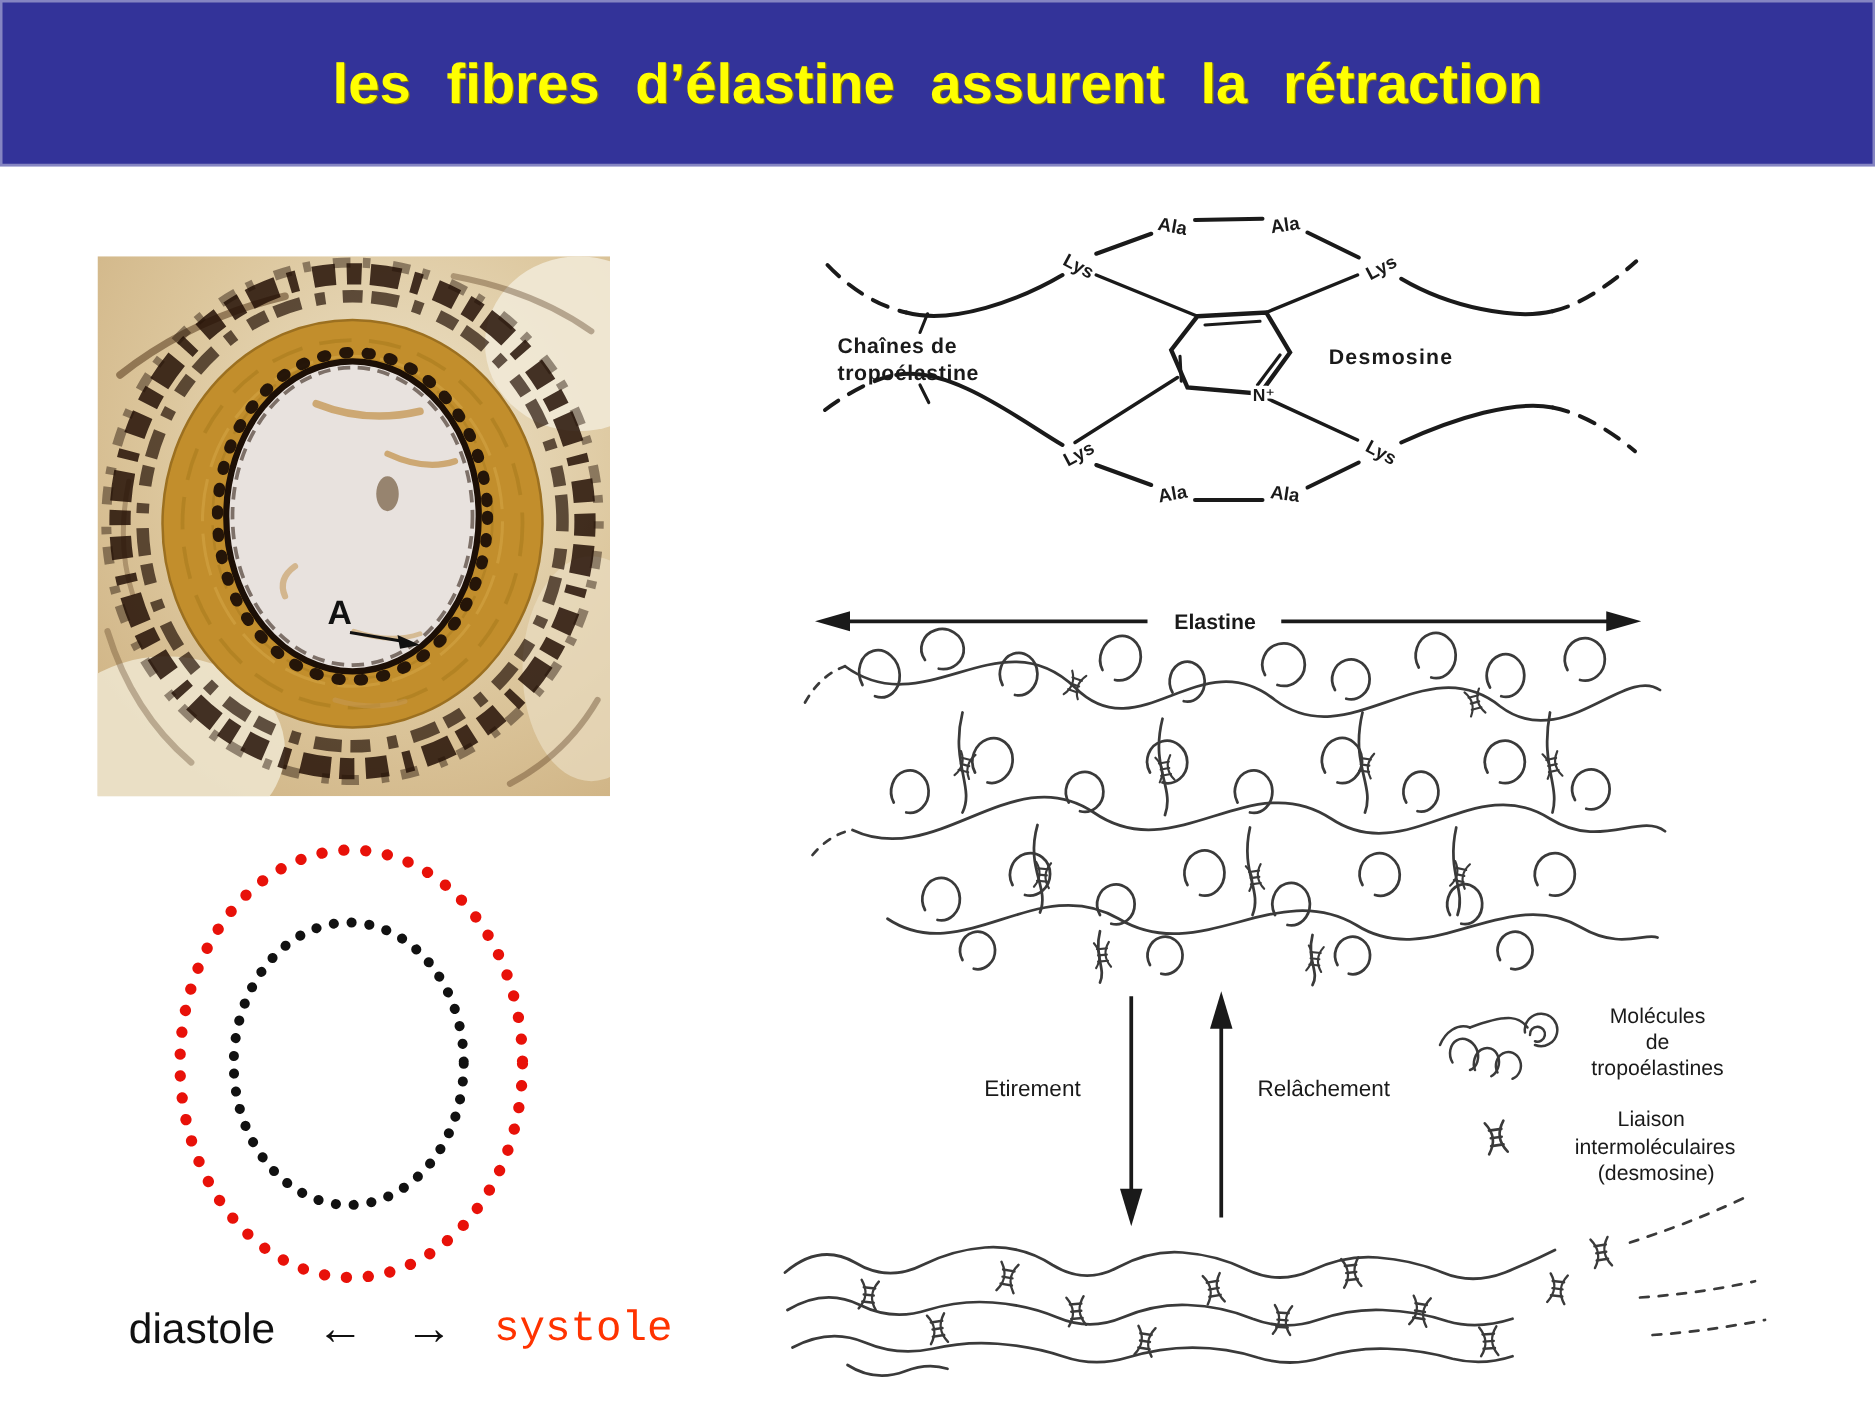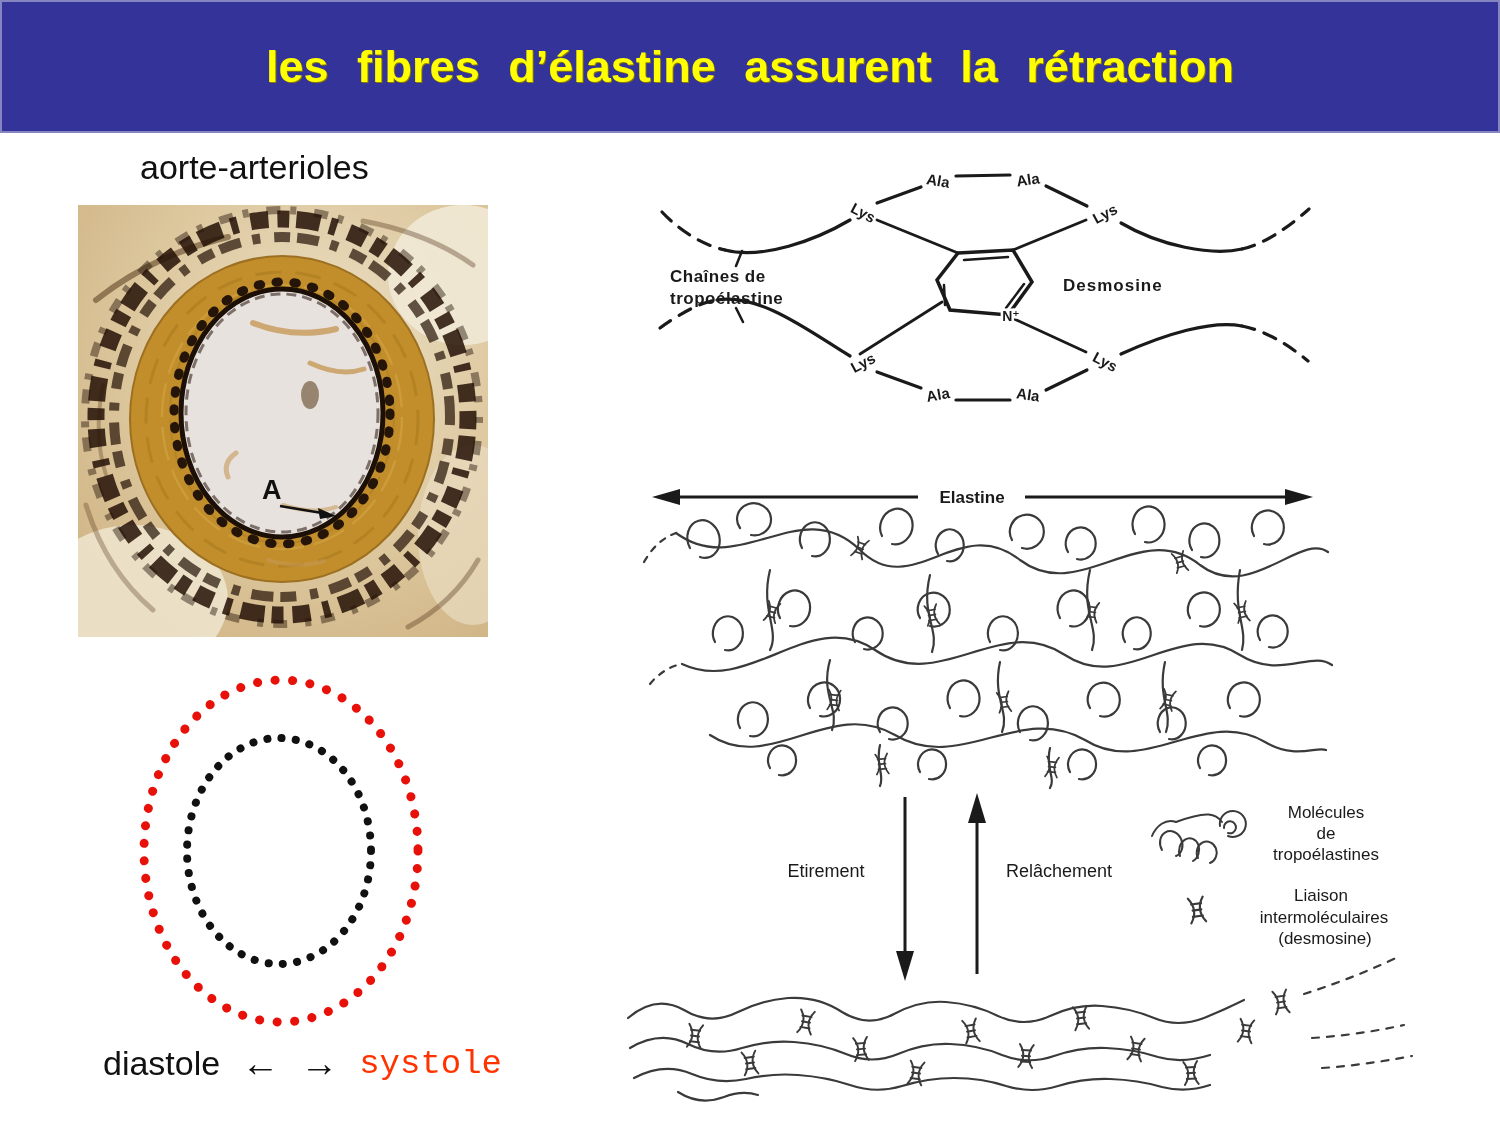--- a/index.html
+++ b/index.html
@@ -9,36 +9,35 @@
   .header{position:absolute;left:0;top:0;width:1496px;height:129px;background:#333399;
           border:2px solid #8585c2;display:flex;flex-direction:row;justify-content:center;
           align-items:center;}
   .title-line{color:#FFFF00;font-weight:bold;font-size:45px;line-height:55px;
               word-spacing:16px;letter-spacing:0px;text-shadow:1px 1px 0 #8a7a00;}
   
   .section-label{position:absolute;left:140px;top:148px;font-size:34px;color:#111;}
   .histo{position:absolute;left:78px;top:205px;}
   .pulse{position:absolute;left:133px;top:663px;}
   .caption{position:absolute;left:103px;top:1042px;font-size:34px;color:#111;
-           display:flex;align-items:center;gap:21px;}
+           display:flex;align-items:center;gap:33px;}
   .caption .arrow{font-size:38px;font-weight:bold;letter-spacing:0;}
   .caption .systole{color:#FF3300;font-family:Liberation Mono, monospace;}
   .rightpanel{position:absolute;left:620px;top:150px;}
   svg text{font-family:"Liberation Sans","DejaVu Sans",sans-serif;}
 </style>
 </head>
 <body>
 
 <div class="slide">
 
   <div class="header">
     <div class="title-line">les fibres d’élastine assurent la rétraction</div>
   </div>
 
-  <div class="section-label">aorte-arterioles</div>
 
   <svg class="histo" width="410" height="432" viewBox="0 0 410 432">
     <defs>
       <radialGradient id="bgG" cx="60%" cy="35%" r="80%">
         <stop offset="0%" stop-color="#EDE2C8"></stop>
         <stop offset="60%" stop-color="#DCC69C"></stop>
         <stop offset="100%" stop-color="#CFB384"></stop>
       </radialGradient>
     </defs>
     <rect x="0" y="0" width="410" height="432" fill="url(#bgG)"></rect>

